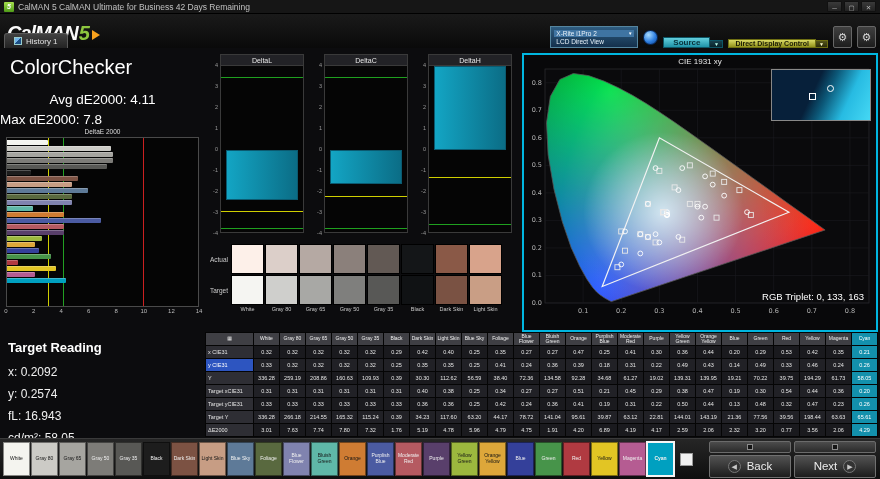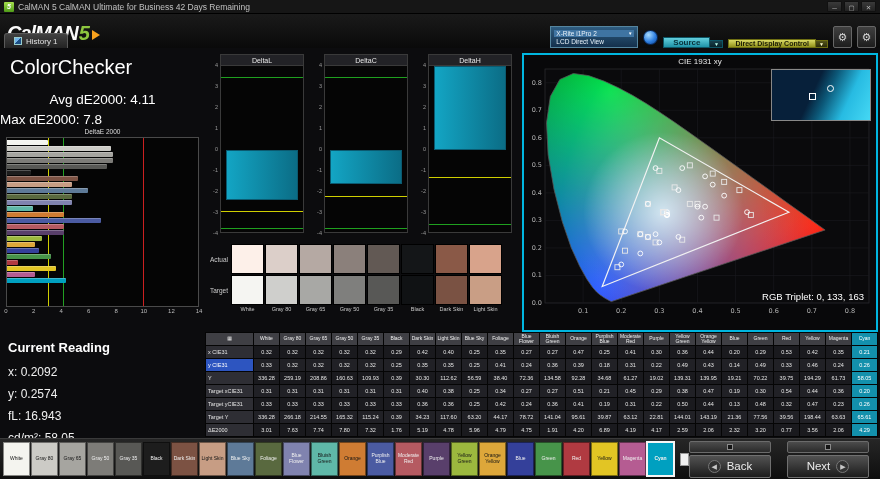--- a/index.html
+++ b/index.html
@@ -78,21 +78,21 @@
 tbody tr:nth-child(odd) td{background:#1a1a1e;}
 td.rowlabel{background:#2e2e34 !important;text-align:left;padding-left:2px;}
 tr.selrow td.rowlabel{background:#2d55c0 !important;color:#fff;}
 .cyanhl{background:#1390ac !important;color:#fff !important;}
 
 .bottombar{position:absolute;left:0;top:438px;width:880px;height:41px;background:linear-gradient(#262626,#0e0e0e);border-top:1px solid #3a3a3a;display:flex;align-items:center;padding:0 3px;}
 .patchstrip{display:flex;gap:1px;}
 .swatch{width:27px;height:34px;font-size:5px;line-height:1.15;text-align:center;display:flex;align-items:center;justify-content:center;padding:1px;border:1px solid rgba(0,0,0,.45);}
 .swatch.sel{outline:2px solid #f5f5f5;outline-offset:-1px;font-weight:bold;}
 .blankbtn{width:13px;height:13px;background:#f1f1f1;border:1px solid #9a9a9a;margin-left:6px;}
-.navblock{margin-left:auto;display:grid;grid-template-columns:82px 82px;grid-template-rows:12px 23px;gap:2px 16px;margin-right:8px;}
+.navblock{margin-left:auto;display:grid;grid-template-columns:82px 82px;grid-template-rows:12px 23px;gap:2px 3px;margin-right:1px;}
 .layoutbtn{background:linear-gradient(#4c4c4c,#2b2b2b);border:1px solid #6b6b6b;border-radius:2px;display:flex;align-items:center;justify-content:center;}
 .layoutbtn .sq{width:6px;height:6px;background:#141414;border:1px solid #8a8a8a;}
 .navbtn{background:linear-gradient(#525252,#1c1c1c);border:1px solid #707070;border-radius:2px;color:#ececec;font-size:11.5px;display:flex;align-items:center;justify-content:center;gap:6px;}
 .navbtn .arrow{font-size:7px;color:#c8c8c8;background:#333;border:1px solid #777;border-radius:50%;width:13px;height:13px;line-height:12px;text-align:center;}
 </style>
 </head>
 <body>
 
 <div class="app">
   <div class="titlebar">
@@ -174,21 +174,21 @@
           <span style="left: 0%;">0</span>
           <span style="left: 14.2857%;">2</span>
           <span style="left: 28.5714%;">4</span>
           <span style="left: 42.8571%;">6</span>
           <span style="left: 57.1429%;">8</span>
           <span style="left: 71.4286%;">10</span>
           <span style="left: 85.7143%;">12</span>
           <span style="left: 100%;">14</span>
         </div>
     </div>
-    <div class="cr-title">Current Reading</div>
+    <div class="cr-title">Target Reading</div>
     <div class="cr-val" style="top:317px">x: 0.2092</div>
     <div class="cr-val" style="top:339px">y: 0.2574</div>
     <div class="cr-val" style="top:361px">fL: 16.943</div>
     <div class="cr-val" style="top:383px">cd/m²: 58.05</div>
   </div>
 
   <div class="midpanel">
     <div class="mini m1">
       <div class="mini-title">DeltaL</div>
       <div class="mini-labels">

